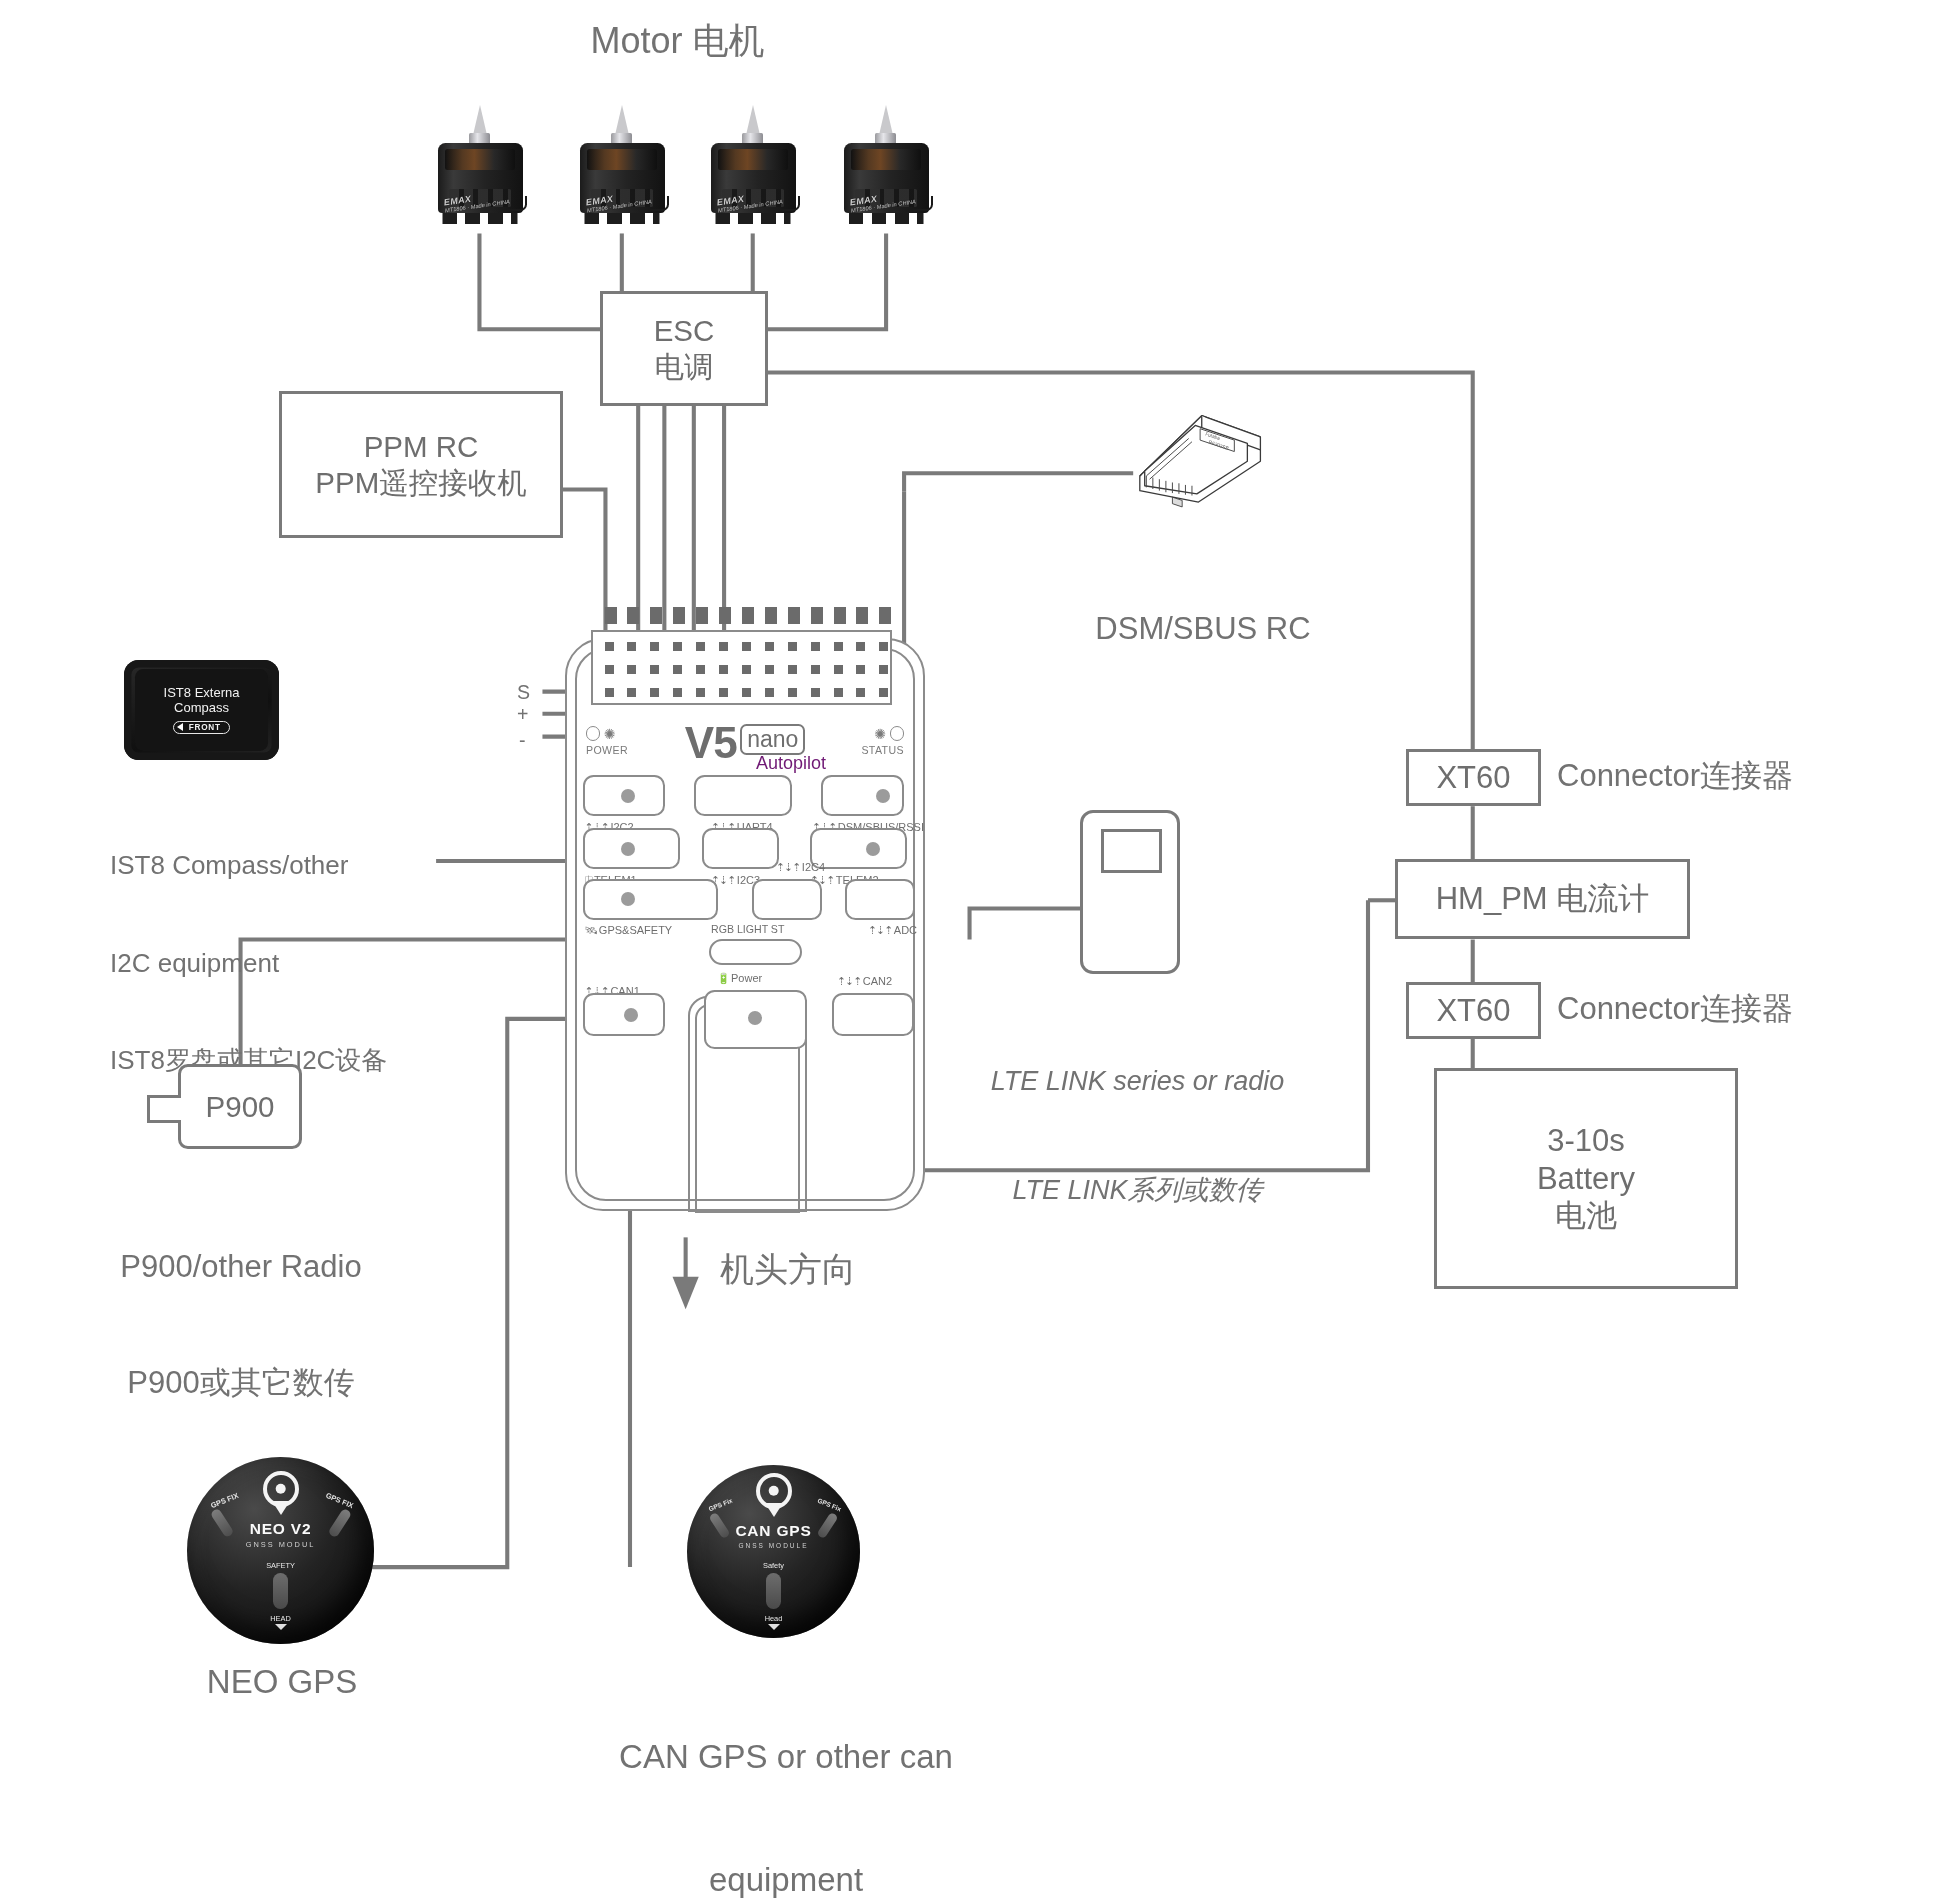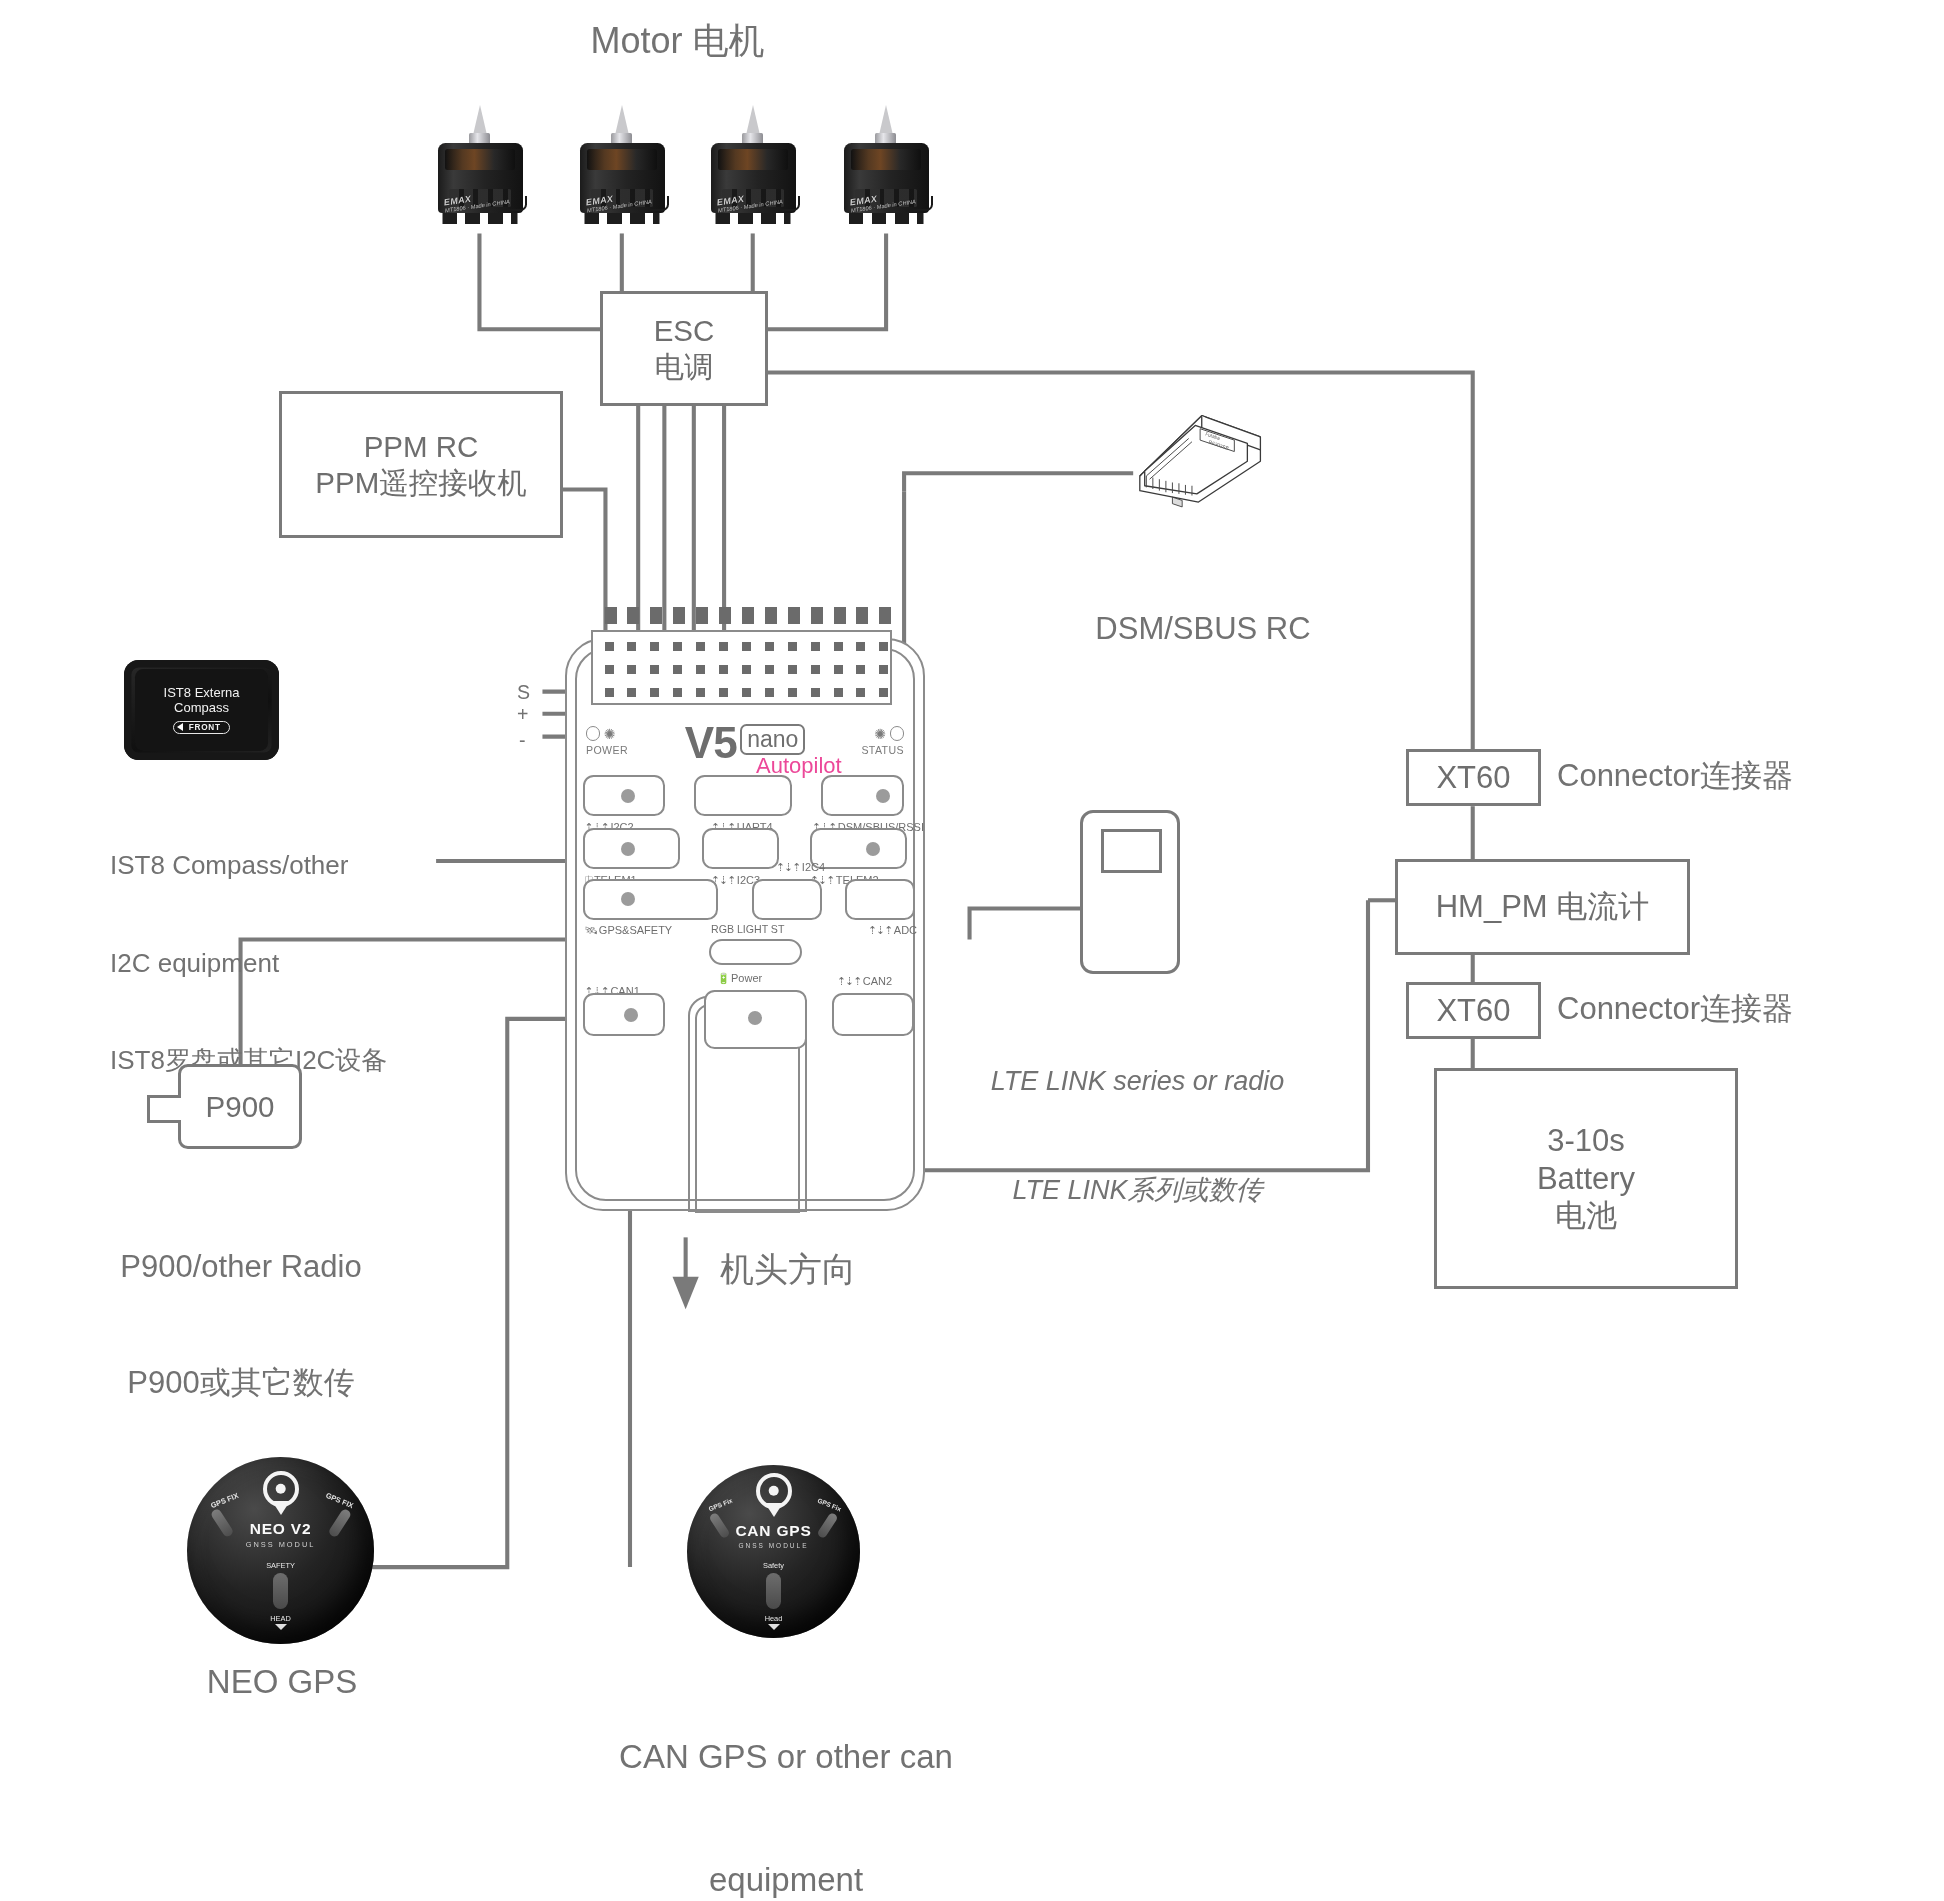--- a/index.html
+++ b/index.html
@@ -170,21 +170,21 @@
   #v5 .title{
     position:absolute;left:0;top:80px;width:100%;text-align:center;
     pointer-events:none;
   }
   #v5 .v5txt{font-size:44px;font-weight:bold;color:#6e6e6e;letter-spacing:-0.8px;}
   #v5 .nanobox{
     display:inline-block;border:2.5px solid #7a7a7a;border-radius:6.5px;
     padding:0 4.9px;font-size:23px;color:#6e6e6e;vertical-align:11.5px;margin-left:3.3px;
   }
   #v5 .autop{
-    position:absolute;left:191px;top:115px;font-size:22px;color:#ec4899;
+    position:absolute;left:191px;top:115px;font-size:18px;color:#701a75;
   }
   #v5 .led{position:absolute;font-size:10.6px;color:#7a7a7a;letter-spacing:0.4px;}
   #v5 .ring{
     display:inline-block;width:12.3px;height:12.3px;border:1.6px solid #8b8b8b;border-radius:50%;
     vertical-align:-1.6px;
   }
   #v5 .port{
     position:absolute;border:2.5px solid #8b8b8b;border-radius:10.6px;background:#fff;
     box-sizing:border-box;
   }
@@ -530,21 +530,21 @@
   <div class="lbl ctr" style="left:933px;top:997px;width:409px;font-size:27px;font-style:italic;">
     <div>LTE LINK series or radio</div>
     <div style="margin-top:8.2px;">LTE LINK系列或数传</div>
   </div>
 
   <div class="box" style="left:1406px;top:749px;width:135px;height:57px;font-size:31px;">
     <span>XT60</span>
   </div>
   <div class="lbl" style="left:1557px;top:757px;font-size:31px;">Connector连接器</div>
 
-  <div class="box" style="left:1395px;top:859px;width:295px;height:96px;font-size:31px;">
+  <div class="box" style="left:1395px;top:859px;width:295px;height:80px;font-size:31px;">
     <span>HM_PM 电流计</span>
   </div>
 
   <div class="box" style="left:1406px;top:982px;width:135px;height:57px;font-size:31px;">
     <span>XT60</span>
   </div>
   <div class="lbl" style="left:1557px;top:990px;font-size:31px;">Connector连接器</div>
 
   <div class="box" style="left:1434px;top:1068px;width:304px;height:221px;font-size:31px;flex-direction:column;">
     <div>3-10s</div>

